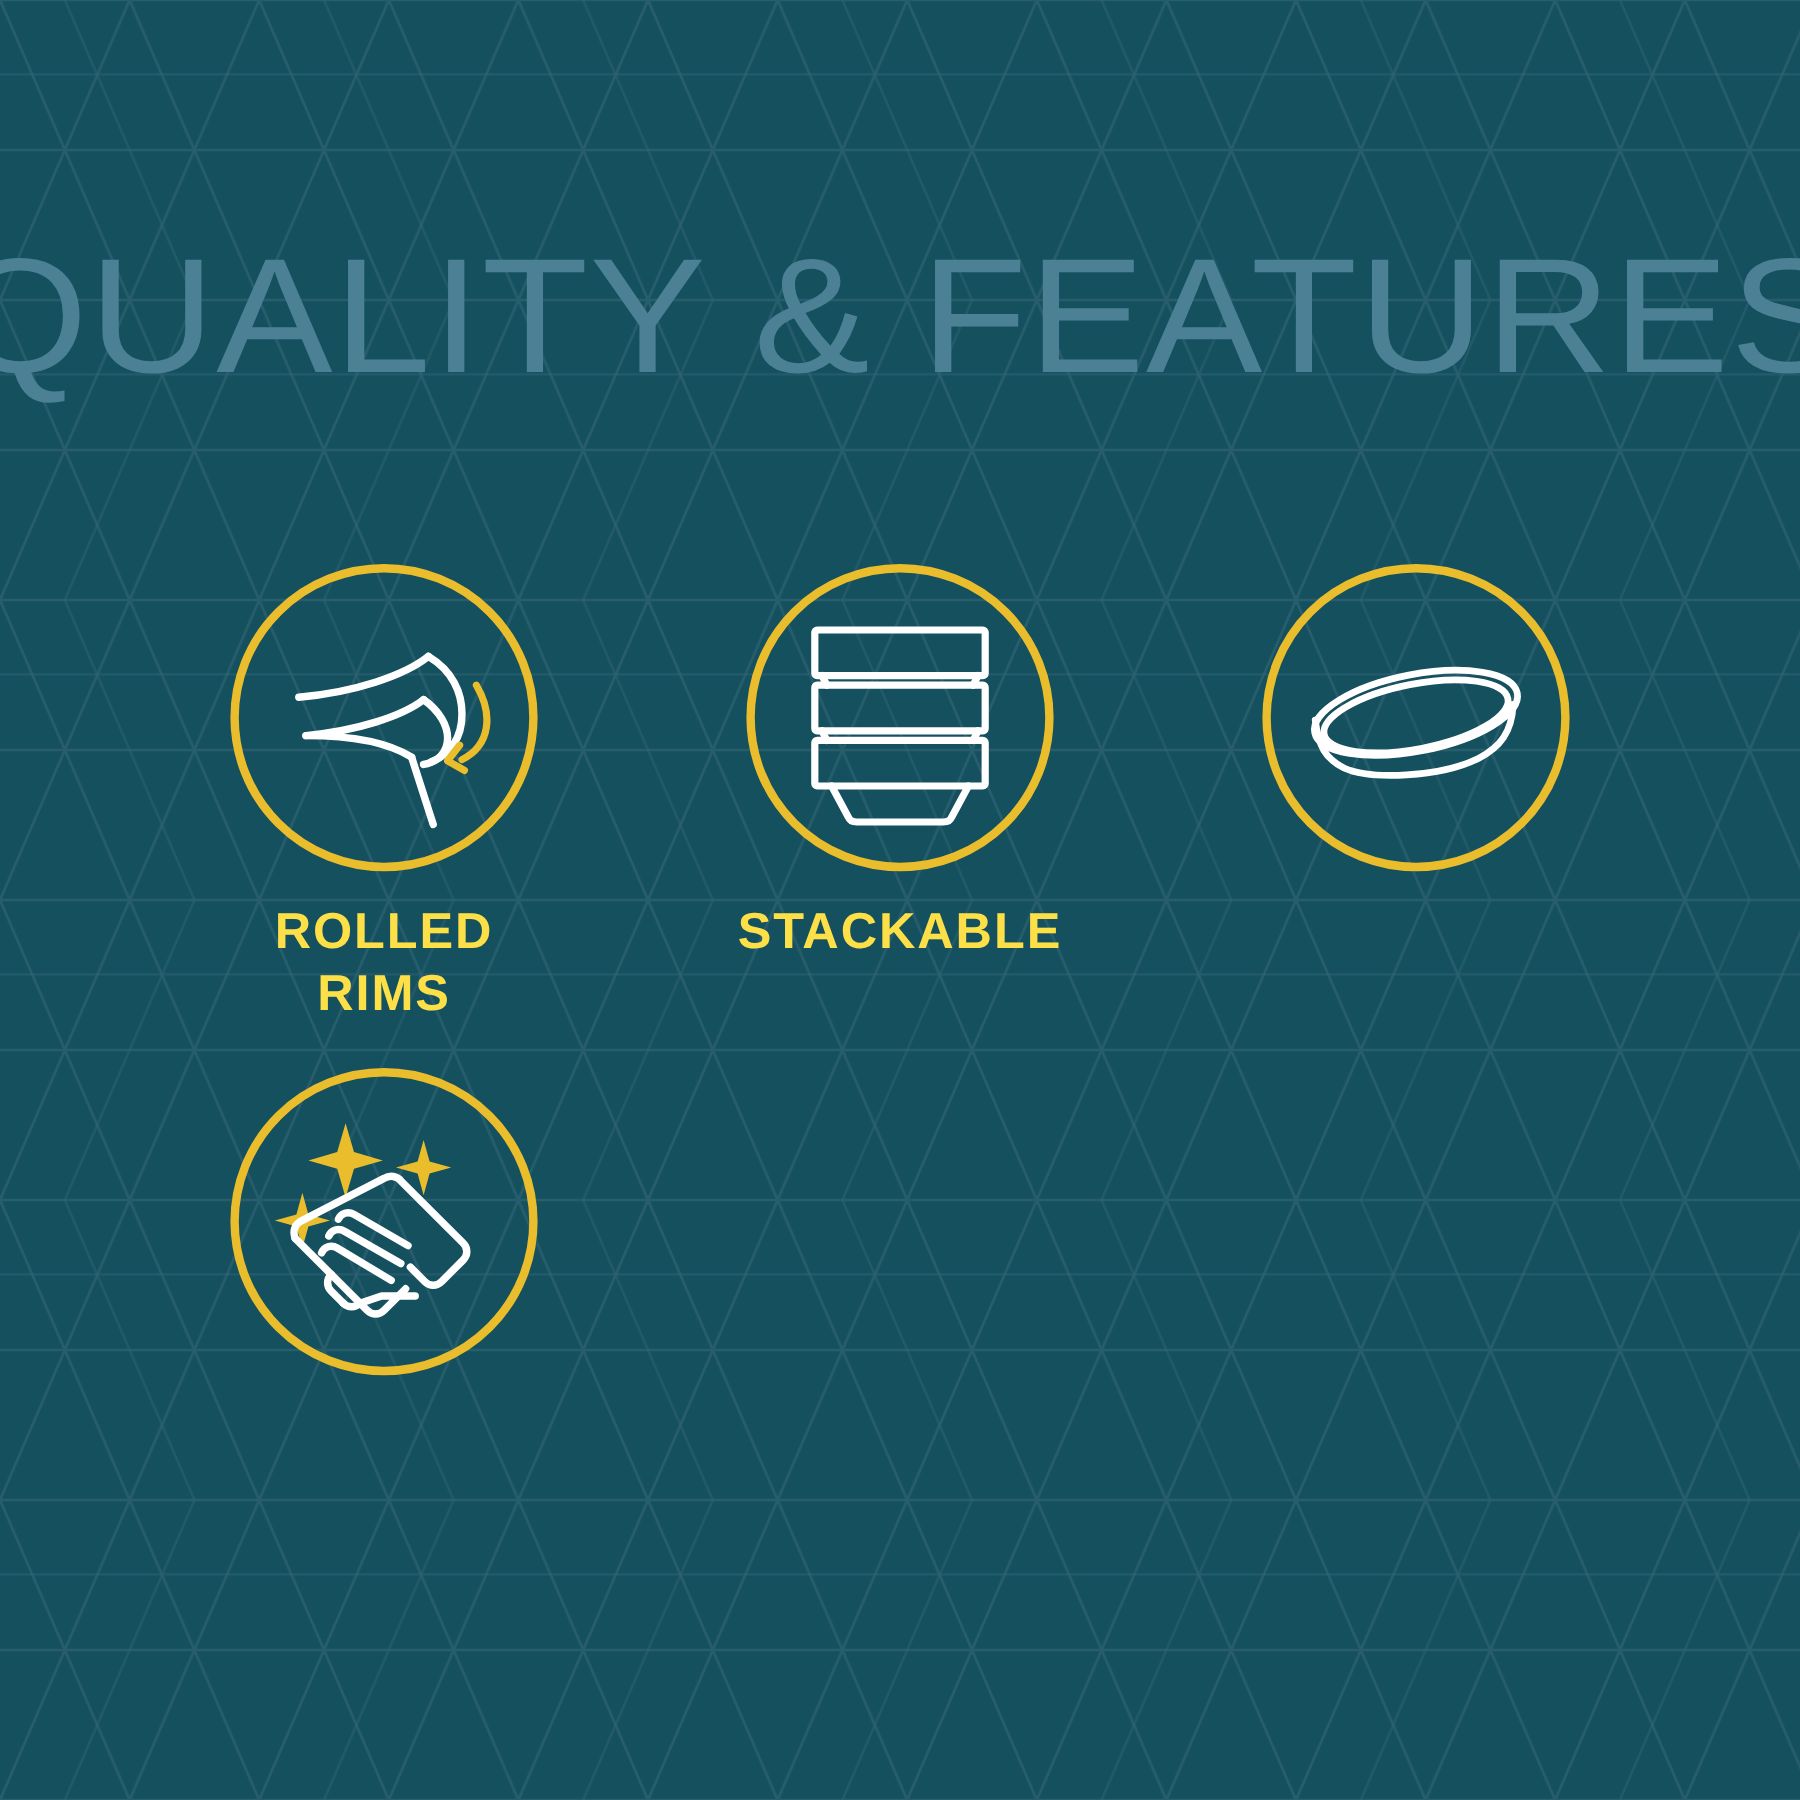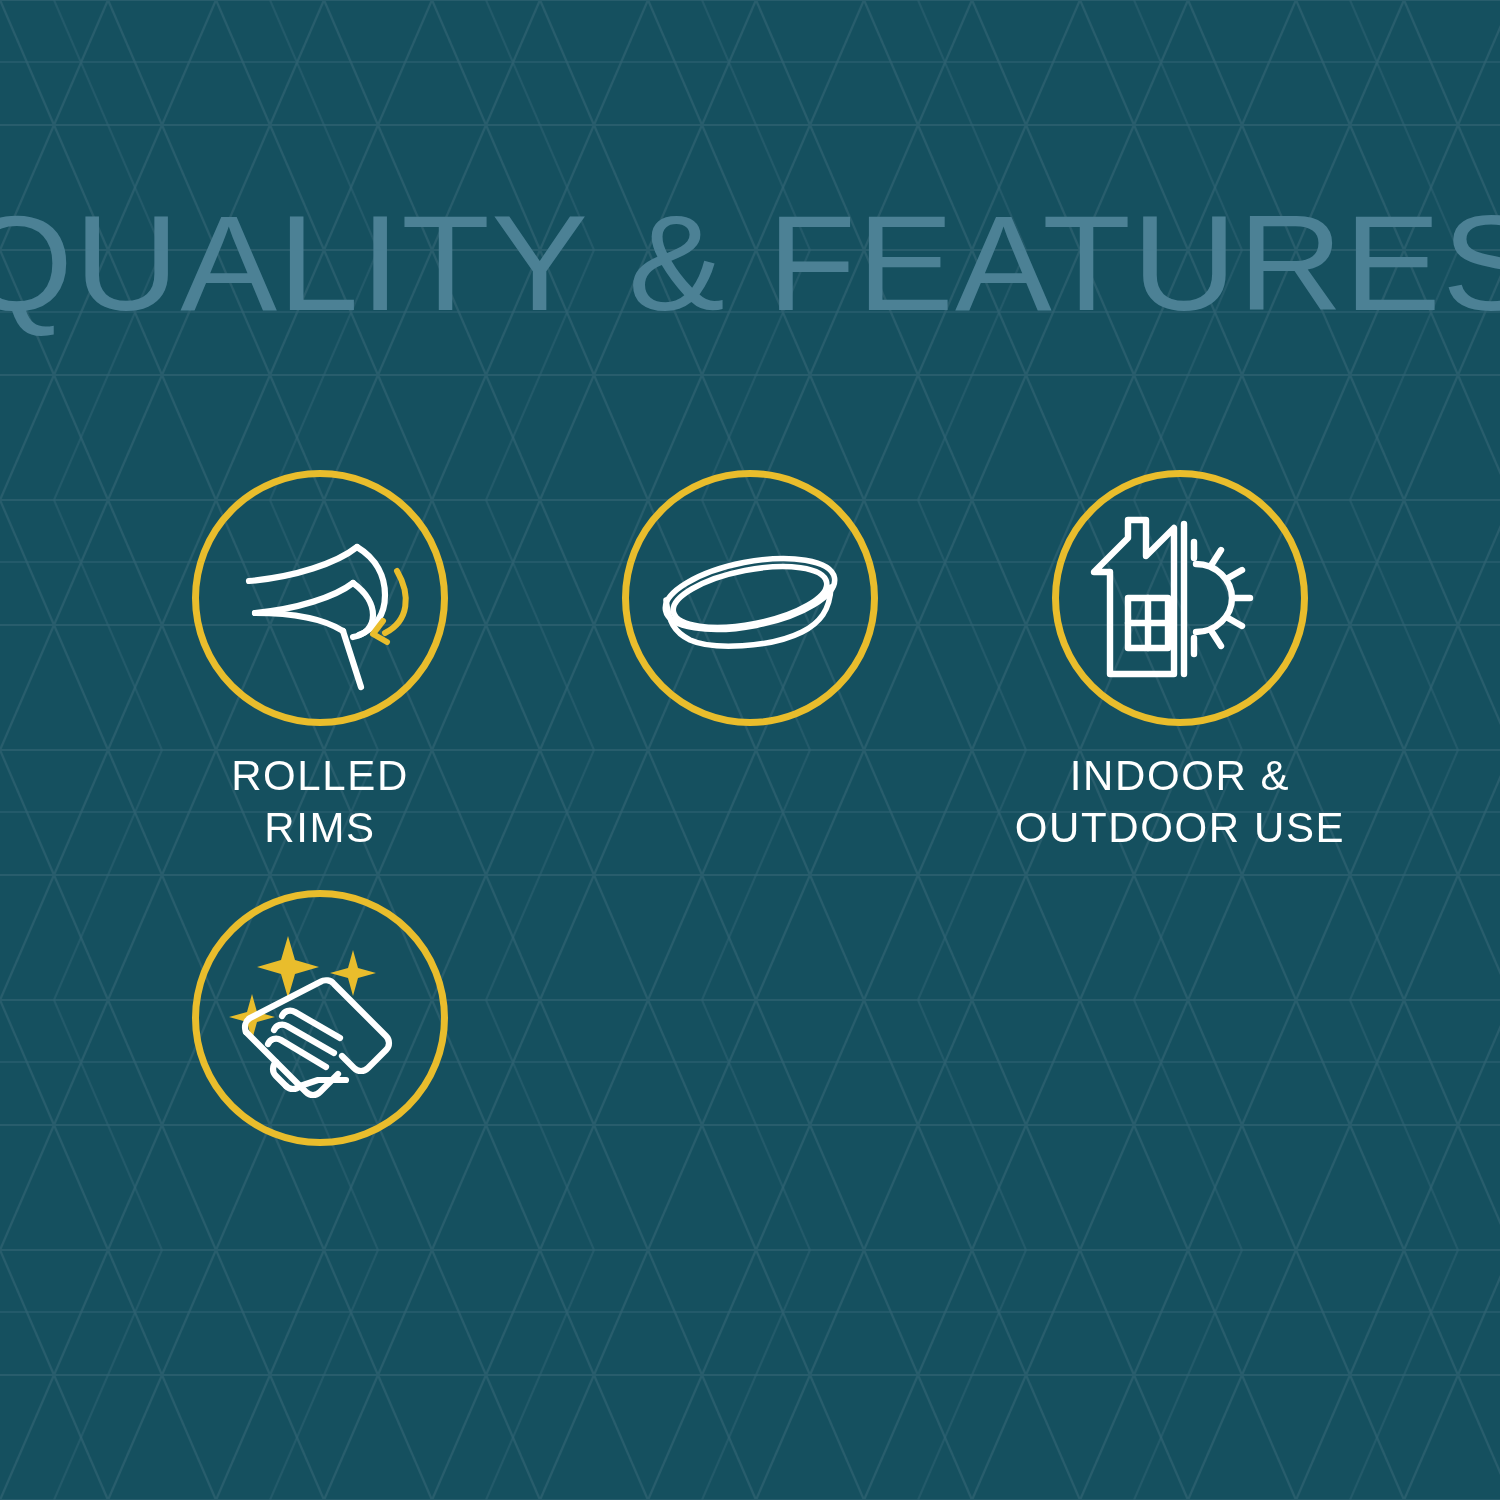--- a/index.html
+++ b/index.html
@@ -69,23 +69,23 @@
     box-sizing: border-box;
     display: flex;
     align-items: center;
     justify-content: center;
   }
   .badge svg {
     display: block;
   }
   .caption {
     margin-top: 24px;
-    color: #ffffff;
+    color: #fde047;
     font-family: "Liberation Sans", sans-serif;
-    font-weight: normal;
+    font-weight: bold;
     font-size: 42px;
     line-height: 52px;
     letter-spacing: 1.6px;
     text-align: center;
     white-space: pre-line;
   }
 </style>
 </head>
 <body>
 
@@ -143,64 +143,56 @@
           <g fill="none" stroke="#e9bd2c" stroke-width="6" stroke-linecap="round" stroke-linejoin="round">
             <path d="M172 68 C186 92 184 118 160 130"></path>
             <path d="M158 118 L148 131 L162 139"></path>
           </g>
         </svg>
       </div>
       <div class="caption">ROLLED
 RIMS</div>
     </div>
 
+    <div class="feature">
+      <div class="badge">
+        <svg width="190" height="190" viewBox="0 0 190 190" xmlns="http://www.w3.org/2000/svg">
+          <g fill="none" stroke="#ffffff" stroke-width="6" stroke-linecap="round" stroke-linejoin="round">
+
+            <rect x="24" y="22" width="142" height="38" rx="2"></rect>
+            <path d="M30 60 L34 68 M160 60 L156 68"></path>
+
+            <rect x="24" y="68" width="142" height="38" rx="2"></rect>
+            <path d="M30 106 L34 114 M160 106 L156 114"></path>
+
+            <rect x="24" y="114" width="142" height="38" rx="2"></rect>
+
+            <path d="M38 152 L52 178 C53 181 56 182 59 182 L131 182 C134 182 137 181 138 178 L152 152"></path>
+          </g>
+        </svg>
+      </div>
+      <div class="caption">STACKABLE</div>
+    </div>
 
 
     <div class="feature">
       <div class="badge">
         <svg width="200" height="200" viewBox="0 0 200 200" xmlns="http://www.w3.org/2000/svg">
           <g fill="none" stroke="#ffffff" stroke-width="5.6" stroke-linecap="round" stroke-linejoin="round">
 
             <ellipse cx="100" cy="96" rx="86" ry="32" transform="rotate(-11 100 96)"></ellipse>
 
             <ellipse cx="100" cy="99" rx="78" ry="27" transform="rotate(-11 100 99)"></ellipse>
 
             <path d="M16 102 C19 124 24 134 40 142 C62 152 120 150 152 134 C170 125 180 112 181 89"></path>
           </g>
         </svg>
       </div>
     </div>
 
-    <div class="feature">
-      <div class="badge">
-        <svg width="192" height="192" viewBox="0 0 192 192" xmlns="http://www.w3.org/2000/svg">
-          <g fill="none" stroke="#ffffff" stroke-width="6.4" stroke-linecap="round" stroke-linejoin="round">
-
-            <path d="M10 70 L44 36 L44 18 L62 18 L62 54 L90 26 L90 172 L26 172 L26 70 Z"></path>
-
-            <rect x="44" y="96" width="40" height="50"></rect>
-            <path d="M64 96 L64 146 M44 121 L84 121"></path>
-
-            <path d="M100 22 L100 172"></path>
-
-            <path d="M112 62 C132 62 148 78 148 96 C148 114 132 130 112 130"></path>
-
-            <path d="M110 40 L110 56"></path>
-            <path d="M110 136 L110 152"></path>
-            <path d="M137 48 L128 62"></path>
-            <path d="M137 144 L128 130"></path>
-            <path d="M158 68 L144 76"></path>
-            <path d="M158 124 L144 116"></path>
-            <path d="M166 96 L150 96"></path>
-          </g>
-        </svg>
-      </div>
-      <div class="caption">INDOOR &amp;
-OUTDOOR USE</div>
-    </div>
 
     <div class="feature">
       <div class="badge">
         <svg width="196" height="196" viewBox="0 0 196 196" xmlns="http://www.w3.org/2000/svg">
 
           <g fill="#e9bd2c">
             <path d="M66 16 L73 40 L97 47 L73 54 L66 78 L59 54 L35 47 L59 40 Z"></path>
             <path d="M131 30 L136 48 L154 53 L136 58 L131 76 L126 58 L108 53 L126 48 Z"></path>
             <path d="M30 74 L35 92 L53 97 L35 102 L30 120 L25 102 L7 97 L25 92 Z"></path>
           </g>

